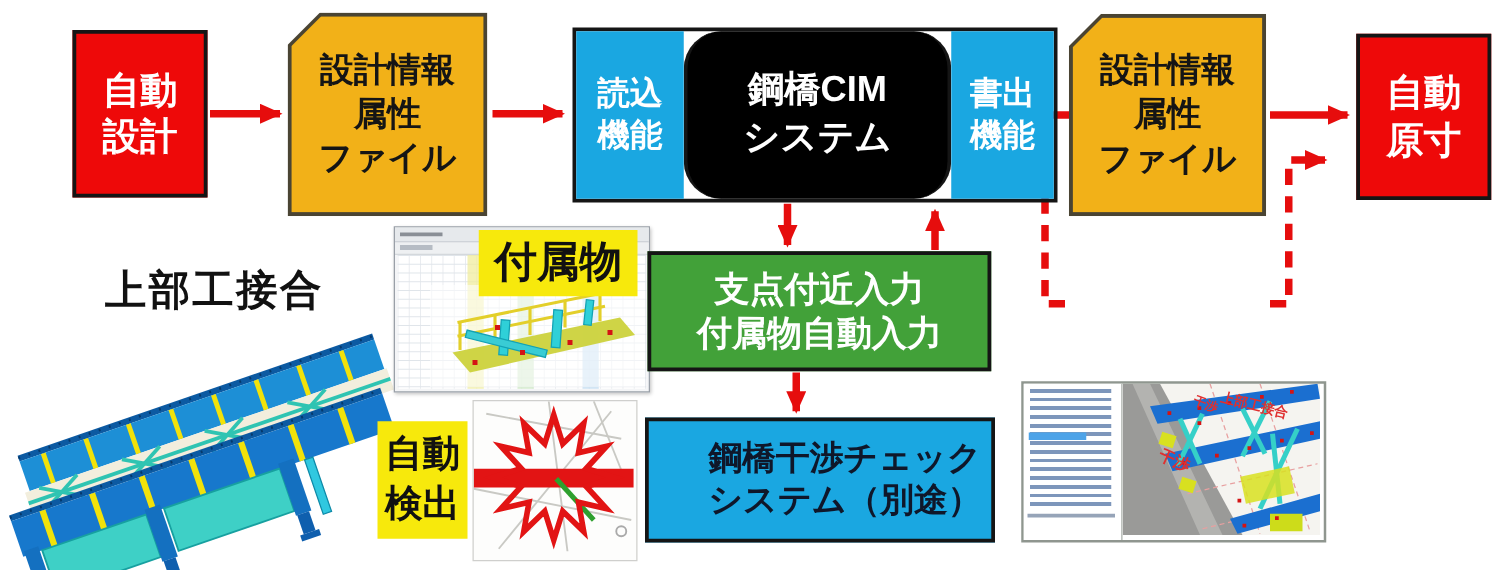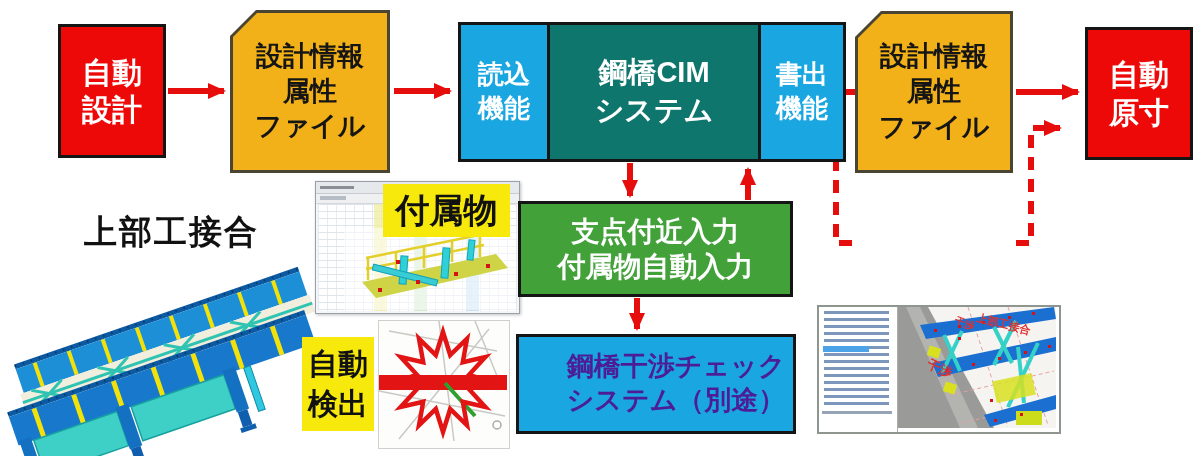--- a/index.html
+++ b/index.html
@@ -4,26 +4,26 @@
 <style>
   html,body{margin:0;padding:0;background:#fff;}
   .canvas{position:relative;width:1200px;height:456px;background:#fff;overflow:hidden;
           font-family:"Liberation Sans","DejaVu Sans",sans-serif;}
   .mlabel{white-space:pre-line;}
   
   .box{position:absolute;display:flex;align-items:center;justify-content:center;
        text-align:center;font-weight:bold;line-height:1.25;box-sizing:border-box;}
   .box-red{background:#ee0909;color:#fff;border:3px solid #151515;font-size:30px;}
   .box-green{background:#42a139;color:#fff;border:3px solid #151515;font-size:28px;}
-  .box-cyan{background:#1aa7e1;color:#4c1d95;border:3px solid #151515;font-size:27px;padding-left:40px;}
+  .box-cyan{background:#1aa7e1;color:#0f172a;border:3px solid #151515;font-size:27px;padding-left:40px;}
   .cim-group{position:absolute;display:flex;border:3px solid #151515;box-sizing:border-box;}
   .cim-cell{display:flex;align-items:center;justify-content:center;text-align:center;
             font-weight:bold;color:#fff;line-height:1.3;}
   .cim-side{background:#1aa7e1;font-size:26px;}
-  .cim-center{background:#0f766e;font-size:29px;border-left:3px solid #151515;border-right:3px solid #151515;}
+  .cim-center{background:#000000;font-size:29px;border-left:3px solid #151515;border-right:3px solid #151515;border-radius:30px;}
   
   .filebox{position:absolute;background:#4a4433;
            clip-path:polygon(26px 0,100% 0,100% 100%,0 100%,0 26px);}
   .filebox-inner{position:absolute;inset:3px;background:#f2b118;
            clip-path:polygon(24px 0,100% 0,100% 100%,0 100%,0 24px);
            display:flex;align-items:center;justify-content:center;text-align:center;
            font-weight:bold;color:#151515;font-size:27px;line-height:1.3;}
   
   .hl{position:absolute;background:#f7e90c;color:#111;font-weight:bold;
       display:flex;align-items:center;justify-content:center;text-align:center;line-height:1.35;}

